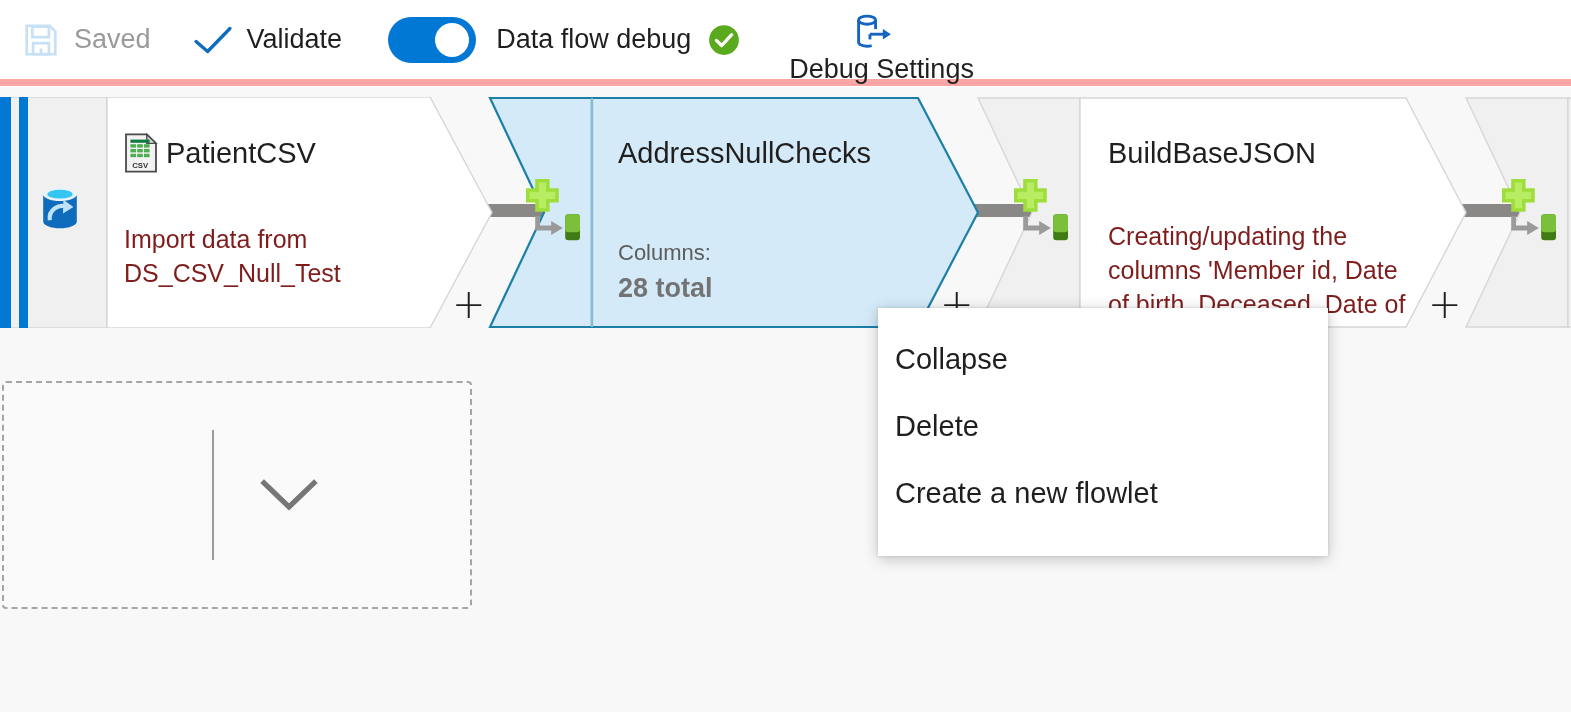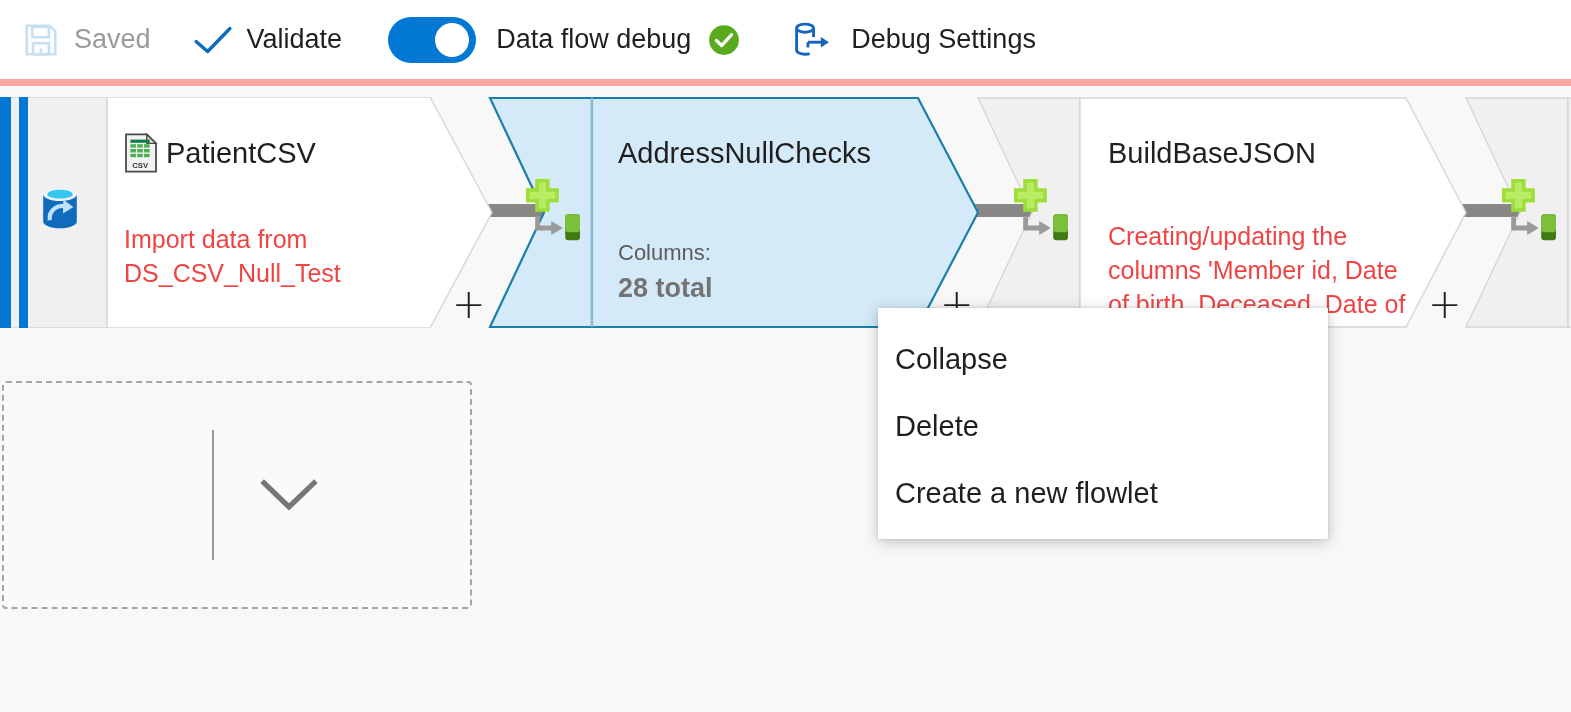--- a/index.html
+++ b/index.html
@@ -56,21 +56,21 @@
   #debug-toggle .knob {
     position: absolute;
     top: 6px; left: 47px;
     width: 34px; height: 34px;
     border-radius: 50%;
     background: #ffffff;
   }
   #debug-toggle-label { margin-left: 20px; }
   #debug-status-icon { width: 34px; height: 34px; margin-left: 16px; }
 
-  #debug-settings-item { margin-left: 48px; }
+  #debug-settings-item { margin-left: 48px; flex-direction: column; }
   #debug-settings-icon { width: 44px; height: 44px; margin-right: 18px; }
 
   
   #canvas {
     position: absolute;
     left: 0; top: 87px;
     width: 1571px;
     height: 625px;
     background: #f8f8f8;
     overflow: hidden;
@@ -89,21 +89,21 @@
   .node-title {
     position: absolute;
     font-size: 29px;
     color: #201f1e;
     white-space: nowrap;
   }
   .node-desc {
     position: absolute;
     font-size: 25px;
     line-height: 34px;
-    color: #ef4444;
+    color: #7f1d1d;
   }
   .node-sub-label {
     position: absolute;
     font-size: 22px;
     color: #5c5c5c;
   }
   .node-sub-value {
     position: absolute;
     font-size: 27px;
     font-weight: bold;
@@ -161,21 +161,21 @@
   }
 
   
   #context-menu {
     position: absolute;
     left: 878px;
     top: 221px;
     width: 450px;
     background: #ffffff;
     box-shadow: 0 3px 14px rgba(0,0,0,0.22), 0 0 3px rgba(0,0,0,0.12);
-    padding: 18px 0 12px 0;
+    padding: 18px 0 29px 0;
     z-index: 50;
   }
   .menu-item {
     font-size: 29px;
     color: #201f1e;
     padding: 17px 0 17px 17px;
     cursor: pointer;
     white-space: nowrap;
   }
 </style>

